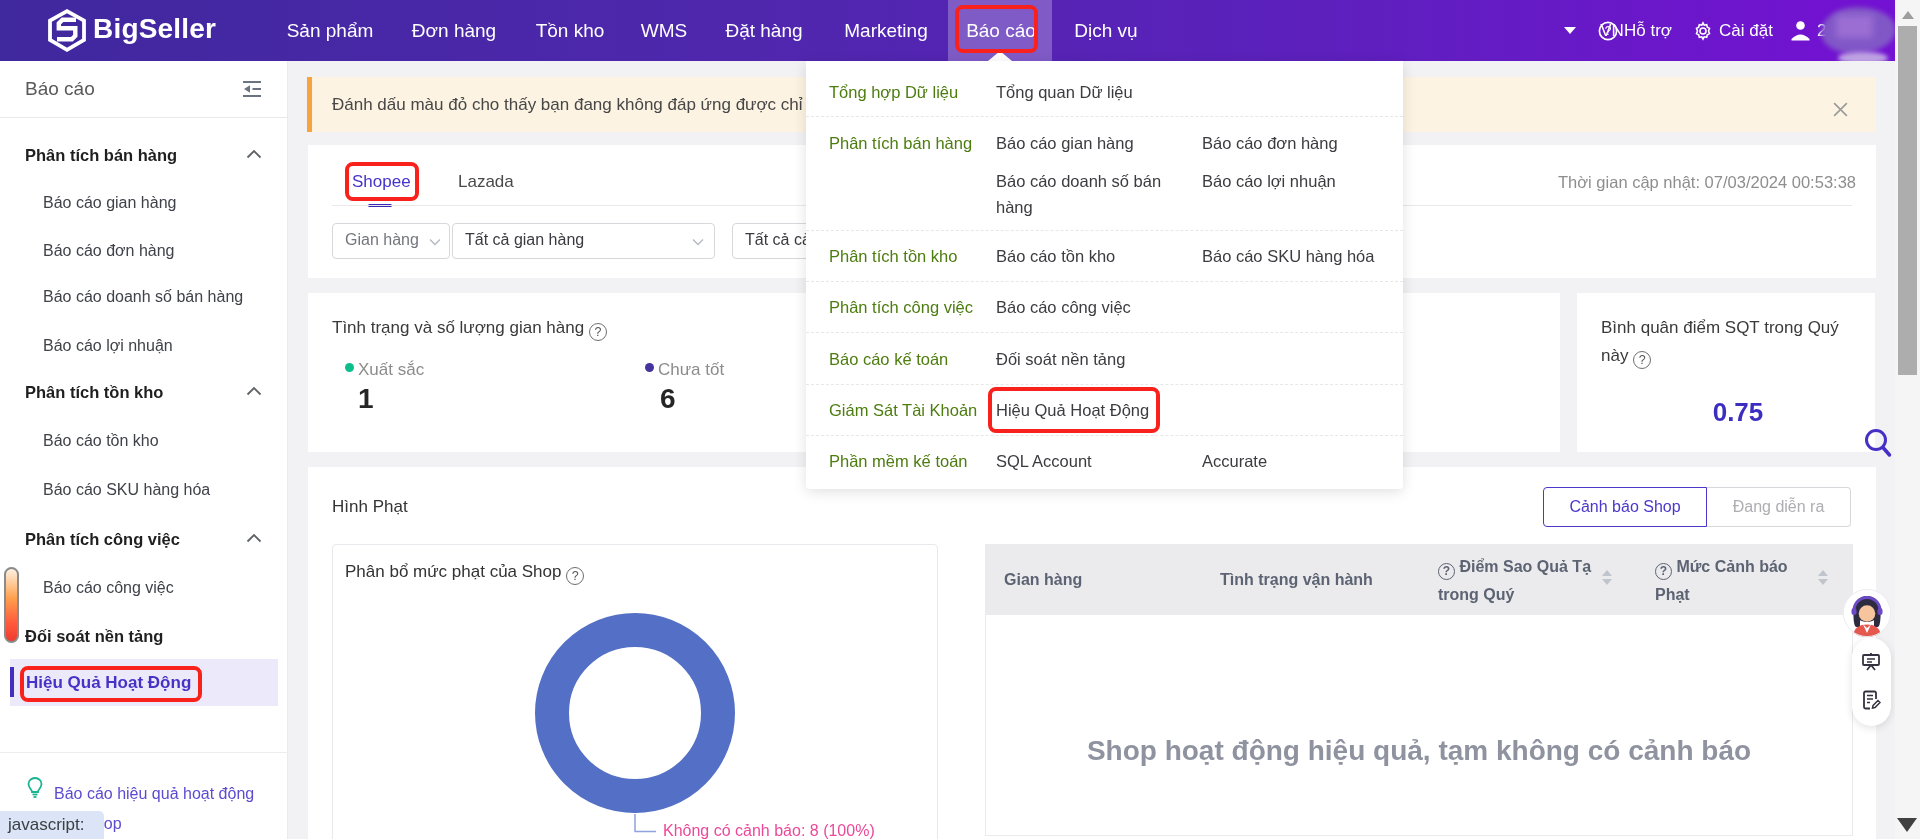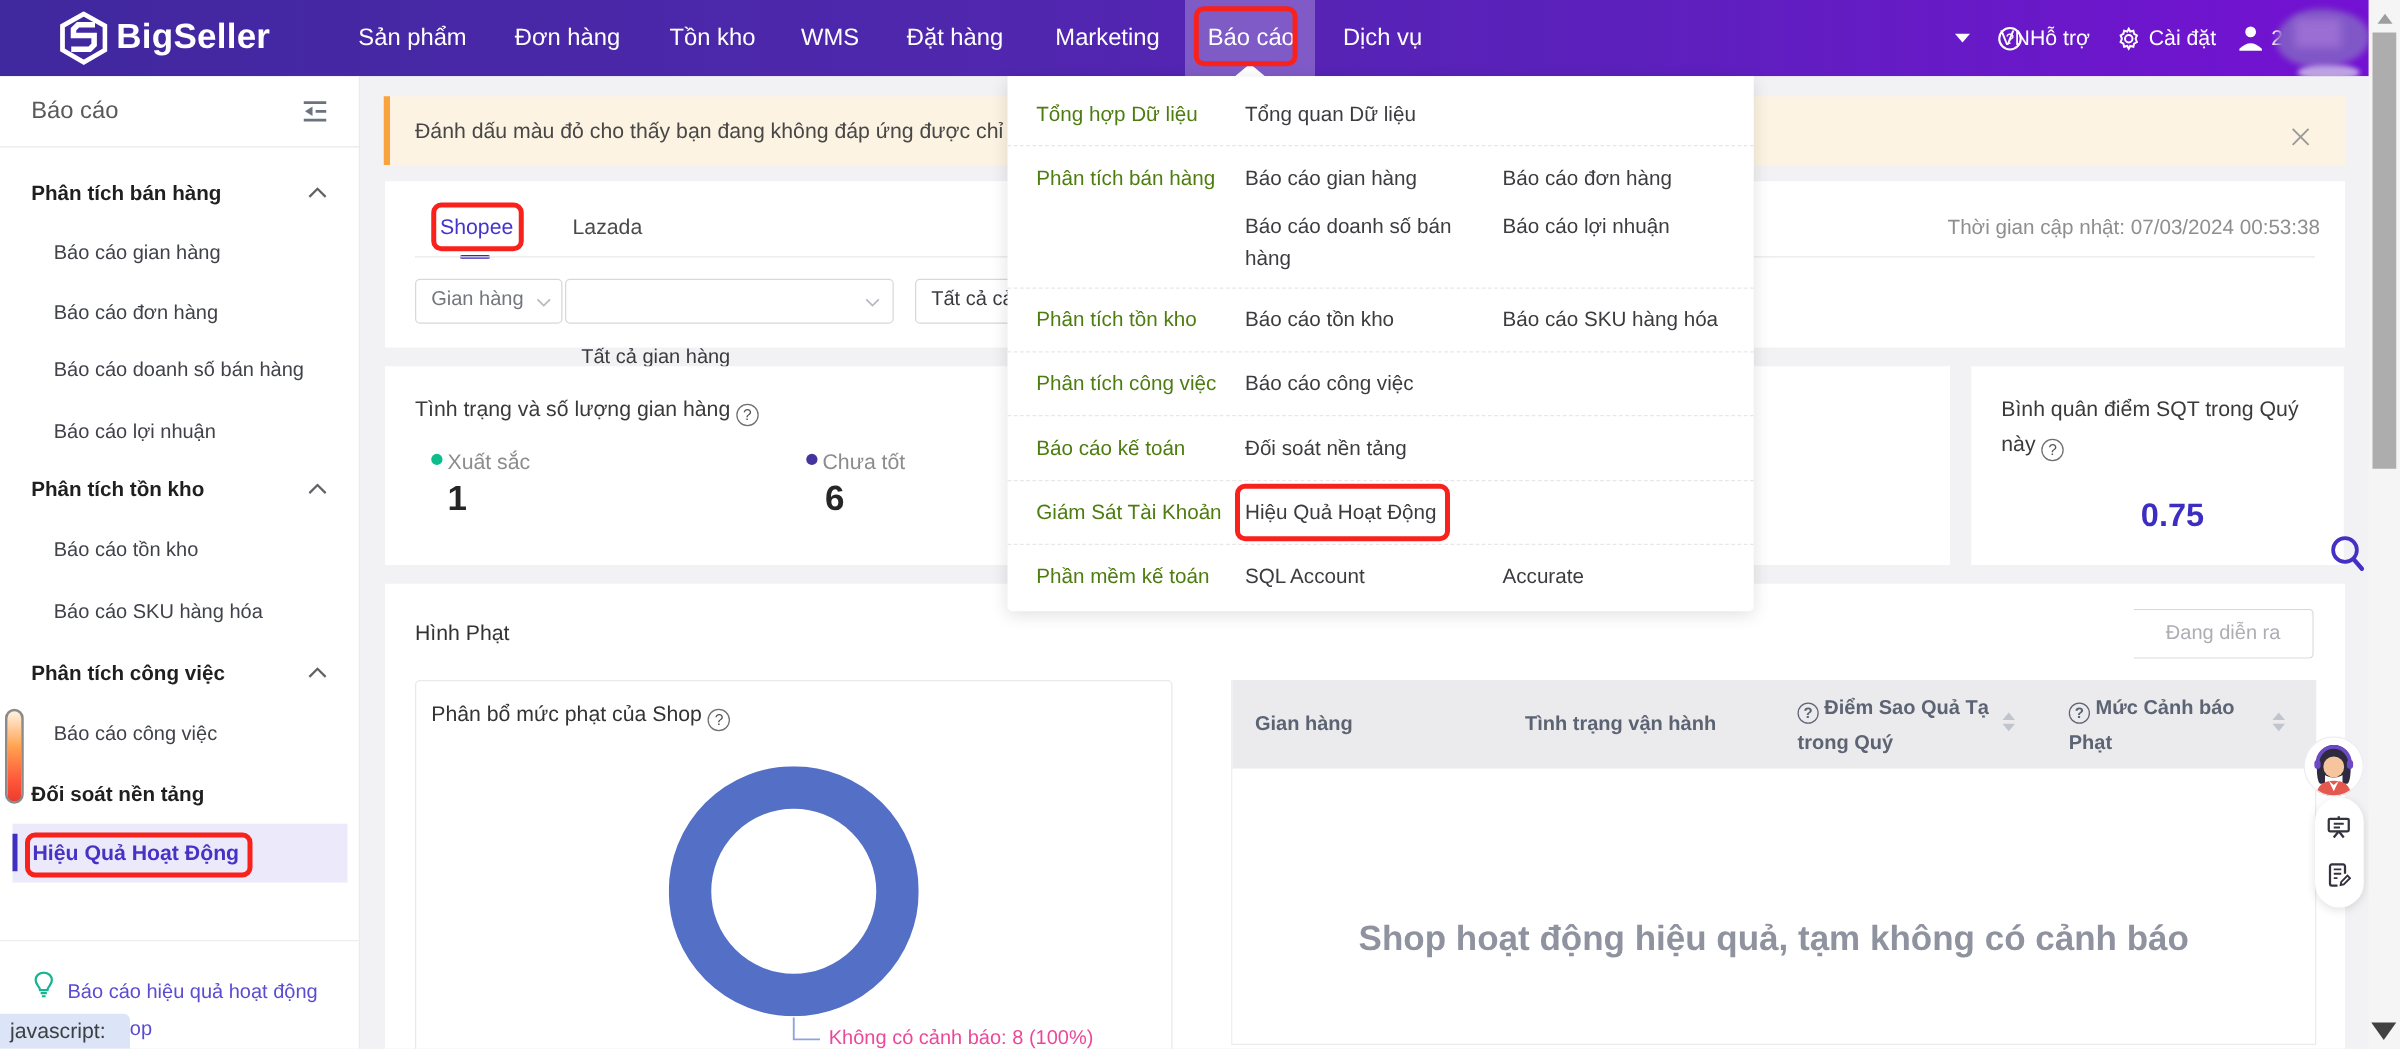--- a/index.html
+++ b/index.html
@@ -103,21 +103,21 @@
     <div class="abs" style="left:150px;top:27px;font-size:17px;color:#4a4a4a;">Lazada</div>
     <div class="abs" style="right:20px;top:28px;font-size:16.5px;color:#8e8e8e;">Thời gian cập nhật: 07/03/2024 00:53:38</div>
     <div class="hr" style="left:24px;top:60px;width:1520px;"></div>
     <div class="abs sel" style="left:24px;top:78px;width:118px;height:36px;border:1px solid #d8d8dc;border-radius:4px;">
       <span class="abs" style="left:12px;top:7px;font-size:16px;color:#73767c;">Gian hàng</span>
       <svg class="abs" style="right:8px;top:14px;" width="12" height="8" viewBox="0 0 12 8">
           <path d="M1 1.5 L6 6.5 L11 1.5" fill="none" stroke="#b6b9c0" stroke-width="1.4"></path>
         </svg>
     </div>
     <div class="abs sel" style="left:144px;top:78px;width:263px;height:36px;border:1px solid #d8d8dc;border-radius:4px;">
-      <span class="abs" style="left:12px;top:7px;font-size:16px;color:#3a3a40;margin-top:46px;">Tất cả gian hàng</span>
+      <span class="abs" style="left:12px;top:7px;font-size:16px;color:#3a3a40;">Tất cả gian hàng</span>
       <svg class="abs" style="right:10px;top:14px;" width="12" height="8" viewBox="0 0 12 8">
           <path d="M1 1.5 L6 6.5 L11 1.5" fill="none" stroke="#b6b9c0" stroke-width="1.4"></path>
         </svg>
     </div>
     <div class="abs sel" style="left:424px;top:78px;width:263px;height:36px;border:1px solid #d8d8dc;border-radius:4px;">
       <span class="abs" style="left:12px;top:7px;font-size:16px;color:#3a3a40;">Tất cả cảnh báo</span>
       <svg class="abs" style="right:10px;top:14px;" width="12" height="8" viewBox="0 0 12 8">
           <path d="M1 1.5 L6 6.5 L11 1.5" fill="none" stroke="#b6b9c0" stroke-width="1.4"></path>
         </svg>
     </div>
@@ -132,20 +132,21 @@
     <div class="abs" style="left:350px;top:67px;font-size:17px;color:#8c8c8c;">Chưa tốt</div>
     <div class="abs" style="left:352px;top:90px;font-size:28px;font-weight:bold;color:#262626;">6</div>
   </div>
   <div class="card" id="statcard2" style="left:1577px;top:293px;width:298px;height:159px;">
     <div class="abs" style="left:24px;top:21px;width:250px;font-size:17px;line-height:28px;color:#3a3a3a;">Bình quân điểm SQT trong Quý này <span class="qm">?</span></div>
     <div class="abs" style="left:24px;top:104px;width:274px;text-align:center;font-size:26px;font-weight:bold;color:#3d2ec2;">0.75</div>
   </div>
 
   <div class="card" id="bottomcard" style="left:308px;top:467px;width:1568px;height:372px;">
     <div class="abs" style="left:24px;top:30px;font-size:17px;color:#333;">Hình Phạt</div>
+    <div class="abs" style="left:1235px;top:20px;width:164px;height:40px;border:1px solid #4b37c9;border-radius:4px 0 0 4px;text-align:center;line-height:38px;font-size:16px;color:#4b37c9;">Cảnh báo Shop</div>
     <div class="abs" style="left:1399px;top:20px;width:144px;height:40px;border:1px solid #d8d8dc;border-left:none;border-radius:0 4px 4px 0;text-align:center;line-height:38px;font-size:16px;color:#adadb3;">Đang diễn ra</div>
 
     <div class="abs" style="left:24px;top:77px;width:606px;height:310px;border:1px solid #e9e9ed;border-radius:4px;">
       <div class="abs" style="left:12px;top:17px;font-size:17px;color:#333;">Phân bổ mức phạt của Shop <span class="qm">?</span></div>
       <svg class="abs" style="left:202px;top:68px;" width="200" height="200" viewBox="0 0 200 200">
         <circle cx="100" cy="100" r="83" fill="none" stroke="#5470c6" stroke-width="34"></circle>
       </svg>
       <svg class="abs" style="left:285px;top:268px;" width="40" height="30" viewBox="0 0 40 30">
           <path d="M17 1 L17 18.5 L38 18.5" fill="none" stroke="#8fa3dc" stroke-width="1.5"></path>
         </svg>

